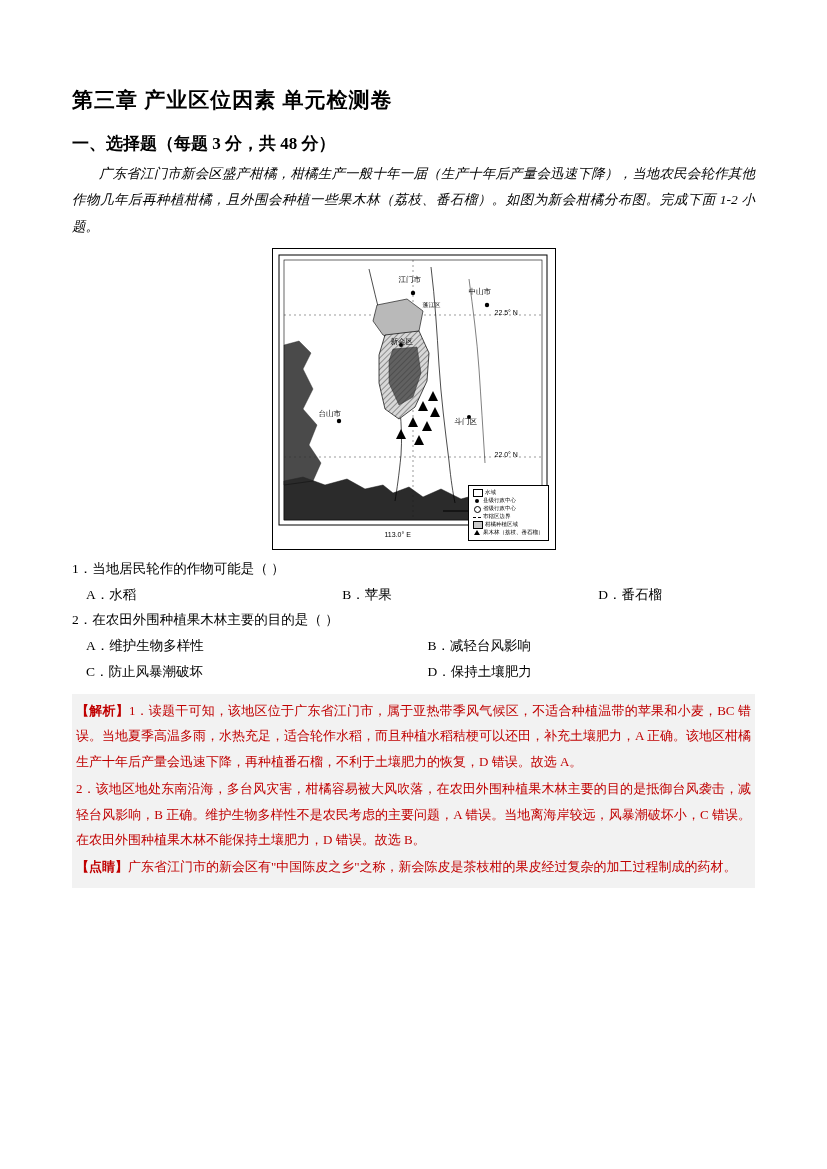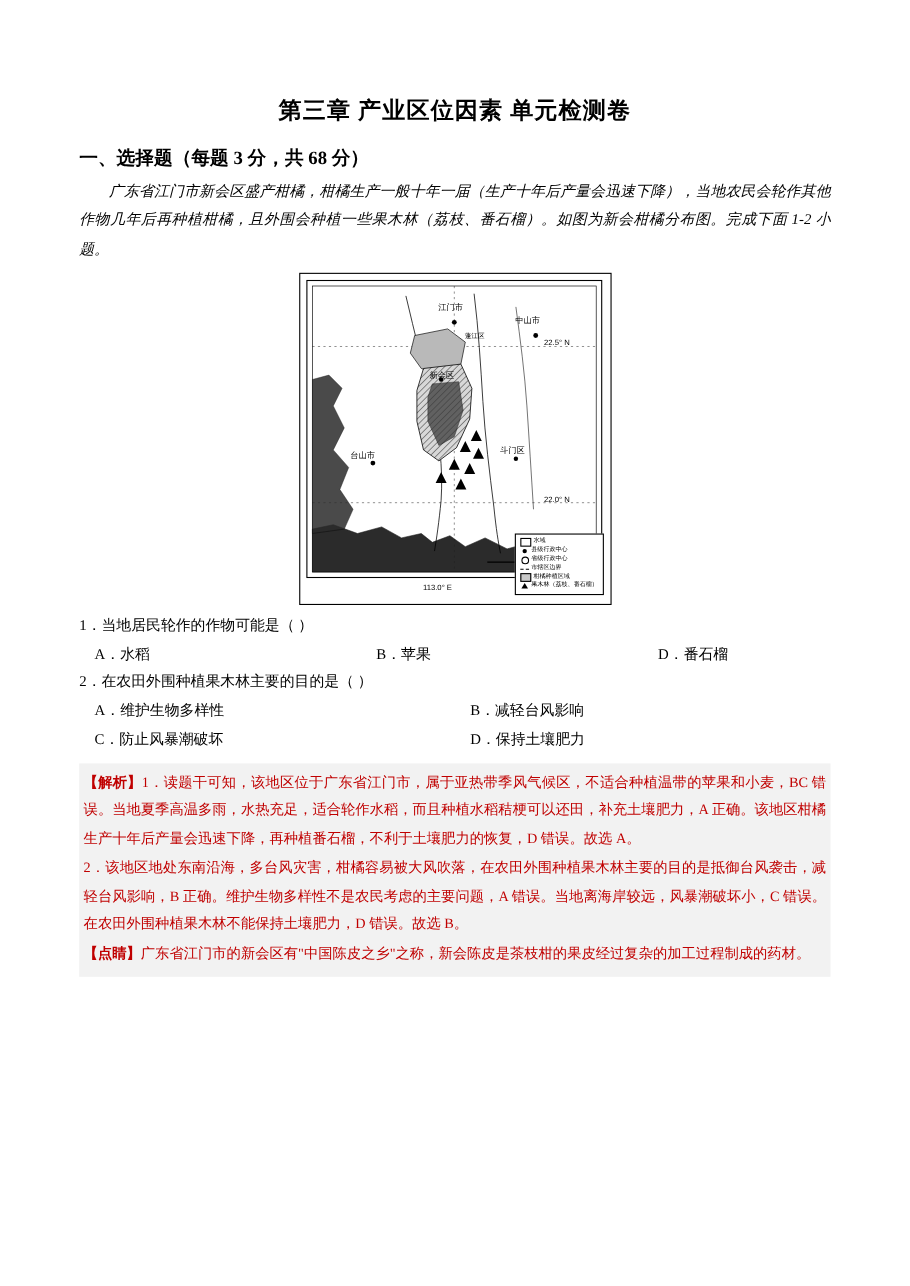--- a/index.html
+++ b/index.html
@@ -14,21 +14,20 @@
     color: #000000;
   }
   .page {
     position: relative;
     width: 827px;
     height: 1169px;
     box-sizing: border-box;
     padding: 86px 72px 40px 72px;
   }
   .doc-title {
-    text-align: center;
     font-size: 21px;
     font-weight: bold;
     letter-spacing: 1px;
     margin: 0 0 18px 0;
     font-family: "Liberation Serif", serif;
   }
   .section-heading {
     font-size: 17px;
     font-weight: bold;
     margin: 0 0 6px 0;
@@ -118,21 +117,21 @@
     position: relative;
   }
 </style>
 </head>
 <body>
 
 <div class="page">
 
   <h1 class="doc-title">第三章 产业区位因素 单元检测卷</h1>
 
-  <div class="section-heading">一、选择题（每题 3 分，共 68 分）</div>
+  <div class="section-heading">一、选择题（每题 3 分，共 48 分）</div>
 
   <p class="intro">广东省江门市新会区盛产柑橘，柑橘生产一般十年一届（生产十年后产量会迅速下降），当地农民会轮作其他作物几年后再种植柑橘，且外围会种植一些果木林（荔枝、番石榴）。如图为新会柑橘分布图。完成下面 1-2 小题。</p>
 
   <div class="figure-wrap">
     <div class="map-box">
       <svg class="map-inner" viewBox="0 0 282 300" xmlns="http://www.w3.org/2000/svg">
 
         <rect x="6" y="6" width="268" height="270" fill="none" stroke="#000" stroke-width="1"></rect>
         <rect x="11" y="11" width="258" height="260" fill="none" stroke="#000" stroke-width="0.6"></rect>
 
@@ -177,21 +176,21 @@
         <circle cx="66" cy="172" r="2.2" fill="#000"></circle>
         <circle cx="196" cy="168" r="2" fill="#000"></circle>
         <circle cx="128" cy="96" r="2" fill="#000"></circle>
 
         <line x1="170" y1="262" x2="210" y2="262" stroke="#000" stroke-width="1"></line>
       </svg>
 
       <span class="city-label" style="left:126px; top:26px;">江门市</span>
       <span class="city-label" style="left:196px; top:38px;">中山市</span>
       <span class="city-label" style="left:118px; top:88px;">新会区</span>
-      <span class="city-label" style="left:182px; top:156px;">斗门区</span>
+      <span class="city-label" style="left:182px; top:168px;">斗门区</span>
       <span class="city-label" style="left:46px; top:160px;">台山市</span>
       <span class="city-label" style="left:150px; top:52px; font-size:6px;">蓬江区</span>
 
       <span class="lat-label" style="left:222px; top:60px;">22.5° N</span>
       <span class="lat-label" style="left:222px; top:202px;">22.0° N</span>
       <span class="lon-label" style="left:112px; top:282px;">113.0° E</span>
 
       <div class="legend">
         <div>
             <span class="sym" style="background:#ffffff;border:1px solid #000;"></span>

